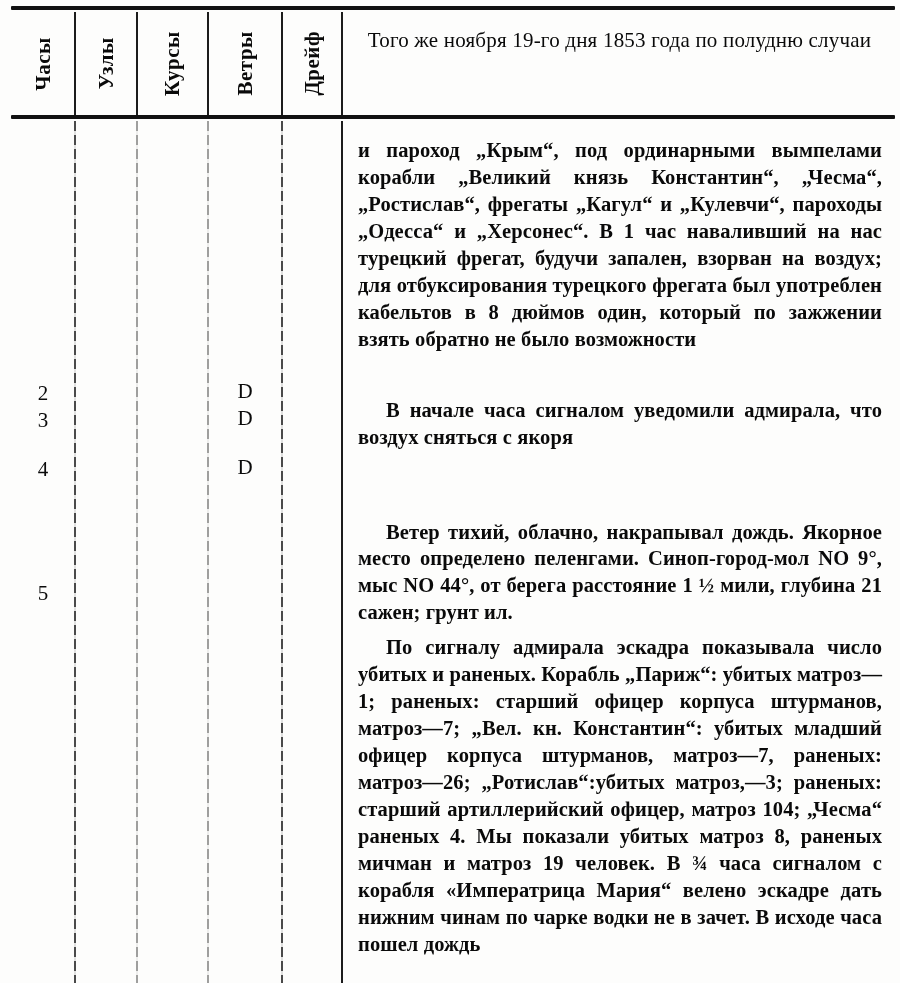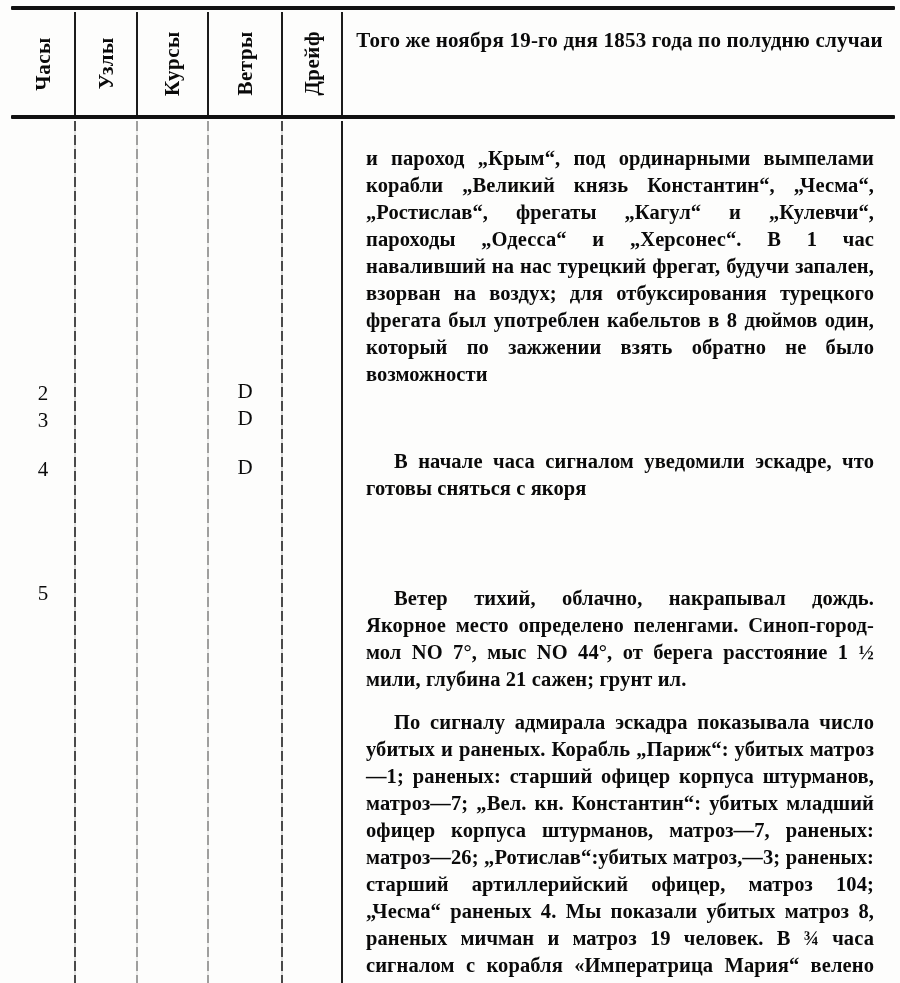--- a/index.html
+++ b/index.html
@@ -88,39 +88,39 @@
 
   
   .head-caption {
     position: absolute;
     left: 352px;
     top: 26px;
     width: 535px;
     text-align: center;
     font-size: 21px;
     line-height: 1.42;
-    font-weight: 700;
+    font-weight: 400;
     letter-spacing: .2px;
   }
 
   
   .narrative {
     position: absolute;
     left: 350px;
     top: 129px;
     width: 540px;
     font-size: 20.5px;
     line-height: 1.315;
     font-weight: 700;
     letter-spacing: .1px;
   }
   .para {
     text-align: justify;
     text-justify: inter-word;
-    margin: 16px;
+    margin: 8px;
   }
   .para + .para { margin-top: 0; }
   .para.indent { text-indent: 28px; }
   .gap-lg { height: 28px; }
   .gap-md { height: 26px; }
 
   
   .cellmark {
     position: absolute;
     font-size: 21px;
@@ -175,20 +175,20 @@
   <div class="cellmark hours-col" style="top:459px;">4</div>
   <div class="cellmark hours-col" style="top:583px;">5</div>
 
   <div class="cellmark wind-col" style="top:381px;">D</div>
   <div class="cellmark wind-col" style="top:408px;">D</div>
   <div class="cellmark wind-col" style="top:457px;">D</div>
 
   <div class="narrative">
     <p class="para">и пароход „Крым“, под ординарными вымпелами корабли „Великий князь Константин“, „Чесма“, „Ростислав“, фрегаты „Кагул“ и „Кулевчи“, пароходы „Одесса“ и „Херсонес“. В 1 час наваливший на нас турецкий фрегат, будучи запален, взорван на воздух; для отбуксирования турецкого фрегата был употреблен кабельтов в 8 дюймов один, который по зажжении взять обратно не было возможности</p>
     <div class="gap-lg"></div>
-    <p class="para indent">В начале часа сигналом уведомили эскадре, что готовы сняться с якоря</p>
+    <p class="para indent">В начале часа сигналом уведомили адмирала, что воздух сняться с якоря</p>
     <div class="gap-md"></div>
     <div class="gap-md"></div>
-    <p class="para indent">Ветер тихий, облачно, накрапывал дождь. Якорное место определено пеленгами. Синоп-город-мол NO 7°, мыс NO 44°, от берега расстояние 1 ½ мили, глубина 21 сажен; грунт ил.</p>
+    <p class="para indent">Ветер тихий, облачно, накрапывал дождь. Якорное место определено пеленгами. Синоп-город-мол NO 9°, мыс NO 44°, от берега расстояние 1 ½ мили, глубина 21 сажен; грунт ил.</p>
     <p class="para indent">По сигналу адмирала эскадра показывала число убитых и раненых. Корабль „Париж“: убитых матроз—1; раненых: старший офицер корпуса штурманов, матроз—7; „Вел. кн. Константин“: убитых младший офицер корпуса штурманов, матроз—7, раненых: матроз—26; „Ротислав“:убитых матроз,—3; раненых: старший артиллерийский офицер, матроз 104; „Чесма“ раненых 4. Мы показали убитых матроз 8, раненых мичман и матроз 19 человек. В ¾ часа сигналом с корабля «Императрица Мария“ велено эскадре дать нижним чинам по чарке водки не в зачет. В исходе часа пошел дождь</p>
   </div>
 
 </div>
 
 </body></html>

